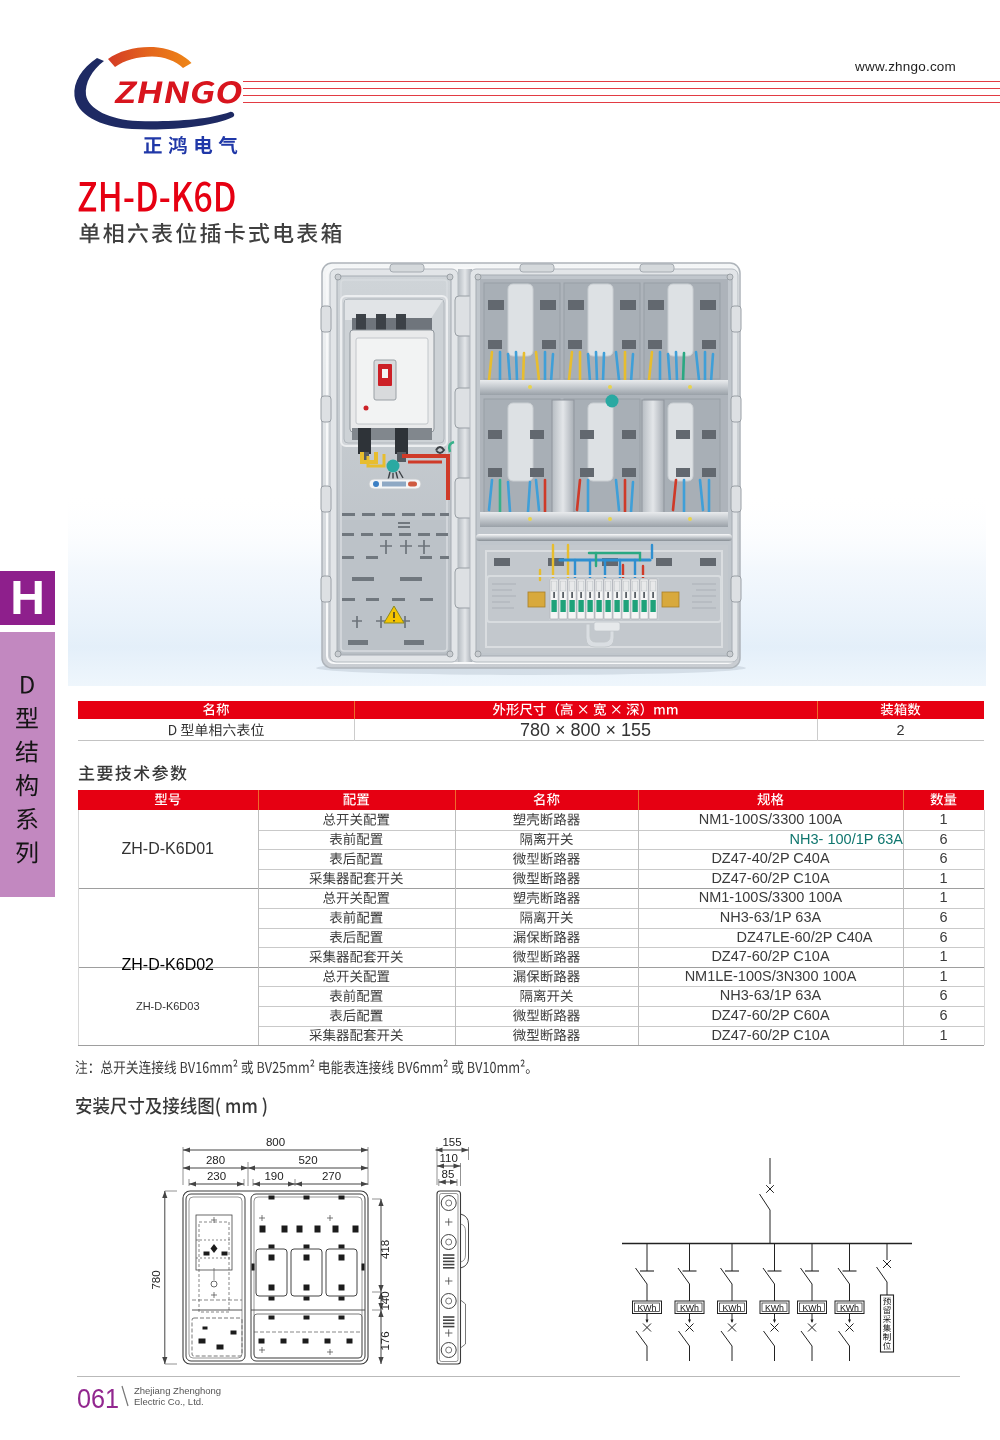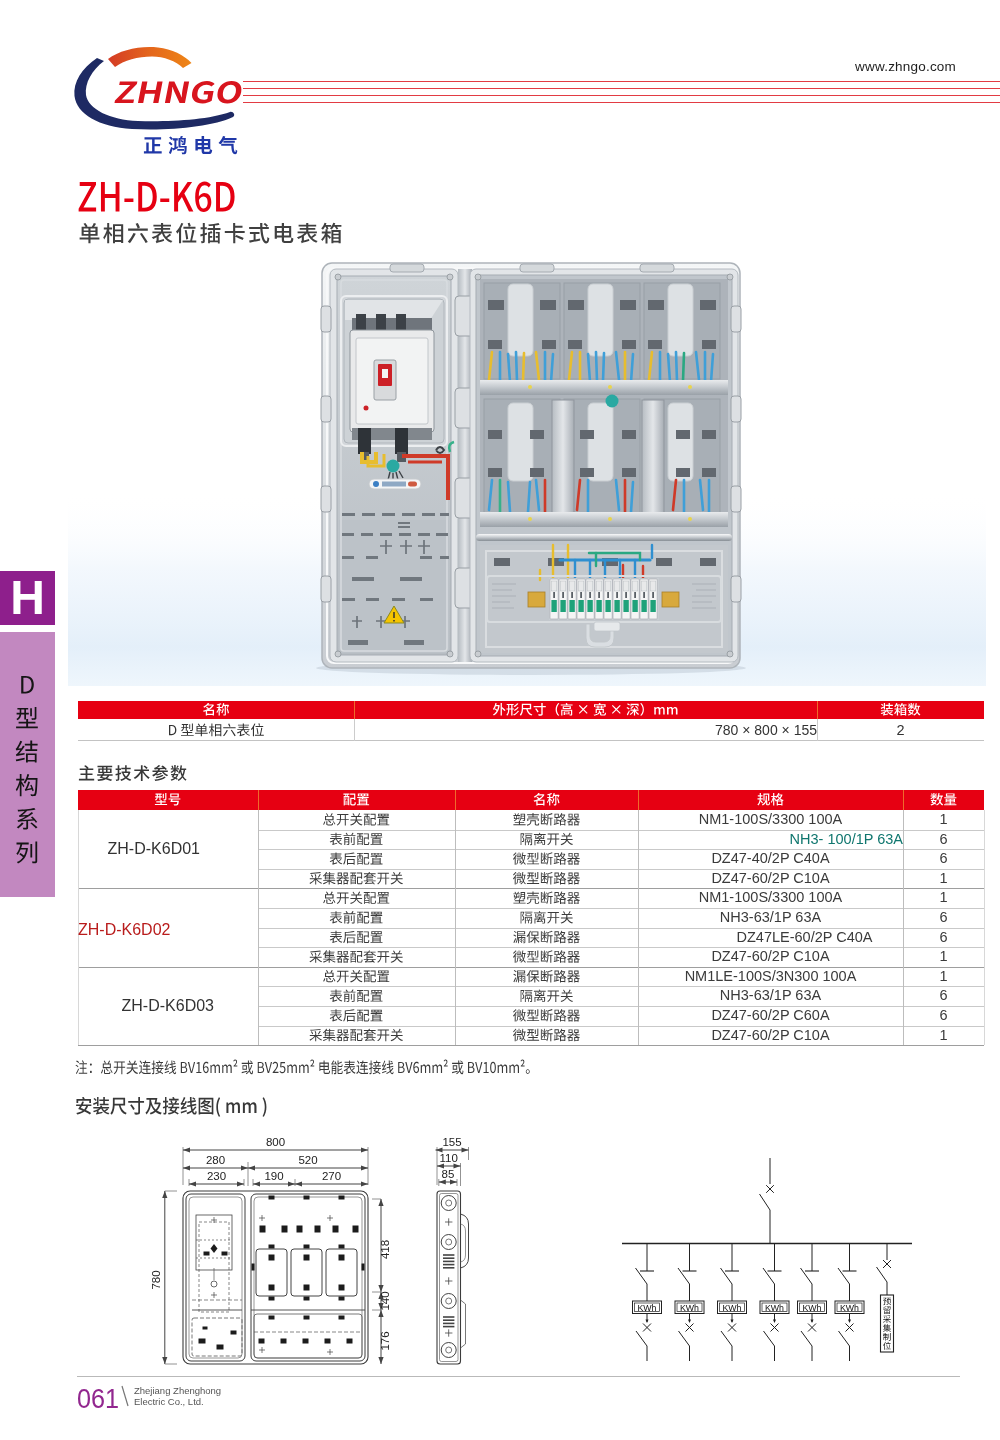--- a/index.html
+++ b/index.html
@@ -21,21 +21,21 @@
 </defs>
 <path d="M97 58 C82 68 73 82 74.5 96 C76.5 114 99 127 132 129 C168 131 212 127 233 117 C236 115 233 111 230 112 C208 120 168 122 138 121 C110 120 88 109 86 95 C84.5 83 92 70 104 61 Z" fill="#1e2a63"></path>
 <path d="M108 59 C120 50 140 45.5 158 47.5 C172 49 184 55 191.5 63 L183 68 C176 61 164 56.5 152 56.5 C138 56.5 124 60.5 115 67 Z" fill="url(#oar)"></path>
 </svg>
 <div class="abs" style="left:78px;top:701px;width:906px;height:18px;background:#e60012"></div>
 <div class="abs" style="left:354px;top:701px;width:1px;height:18px;background:#f07d30;opacity:.85"></div>
 <div class="abs" style="left:817px;top:701px;width:1px;height:18px;background:#f07d30;opacity:.85"></div>
 <div class="abs" style="left:78px;top:719px;width:906px;height:22px;border-bottom:1px solid #c3c3c3"></div>
 <div class="abs" style="left:354px;top:719px;width:1px;height:22px;background:#cccccc"></div>
 <div class="abs" style="left:817px;top:719px;width:1px;height:22px;background:#cccccc"></div>
-<div class="abs" style="left:354px;top:719px;width:463px;height:22px;line-height:22px;text-align:right;font-size:14px;color:#333">780 × 800 × 155</div>
+<div class="abs" style="left:354px;top:719px;width:463px;height:22px;line-height:22px;text-align:center;font-size:18px;color:#333">780 × 800 × 155</div>
 <div class="abs" style="left:817px;top:719px;width:167px;height:22px;line-height:22px;text-align:center;font-size:14.5px;color:#333">2</div>
 <div class="abs" style="left:78px;top:790.0px;width:906px;height:20.0px;background:#e60012"></div>
 <div class="abs" style="left:257.5px;top:790.0px;width:1px;height:20.0px;background:#f07d30;opacity:.85"></div>
 <div class="abs" style="left:455px;top:790.0px;width:1px;height:20.0px;background:#f07d30;opacity:.85"></div>
 <div class="abs" style="left:638px;top:790.0px;width:1px;height:20.0px;background:#f07d30;opacity:.85"></div>
 <div class="abs" style="left:903px;top:790.0px;width:1px;height:20.0px;background:#f07d30;opacity:.85"></div>
 <div class="abs" style="left:257.5px;top:829.6px;width:726.5px;height:1px;background:#c9c9c9"></div>
 <div class="abs" style="left:257.5px;top:849.2px;width:726.5px;height:1px;background:#c9c9c9"></div>
 <div class="abs" style="left:257.5px;top:868.8px;width:726.5px;height:1px;background:#c9c9c9"></div>
 <div class="abs" style="left:78px;top:888.4px;width:906px;height:1px;background:#9e9e9e"></div>
@@ -46,23 +46,23 @@
 <div class="abs" style="left:257.5px;top:986.4px;width:726.5px;height:1px;background:#c9c9c9"></div>
 <div class="abs" style="left:257.5px;top:1006.0px;width:726.5px;height:1px;background:#c9c9c9"></div>
 <div class="abs" style="left:257.5px;top:1025.6px;width:726.5px;height:1px;background:#c9c9c9"></div>
 <div class="abs" style="left:78px;top:1045.2px;width:906px;height:1px;background:#9e9e9e"></div>
 <div class="abs" style="left:257.5px;top:810.0px;width:1px;height:235.2px;background:#bdbdbd"></div>
 <div class="abs" style="left:455px;top:810.0px;width:1px;height:235.2px;background:#bdbdbd"></div>
 <div class="abs" style="left:638px;top:810.0px;width:1px;height:235.2px;background:#bdbdbd"></div>
 <div class="abs" style="left:903px;top:810.0px;width:1px;height:235.2px;background:#bdbdbd"></div>
 <div class="abs" style="left:78px;top:810.0px;width:1px;height:235.2px;background:#d8d8d8"></div>
 <div class="abs" style="left:984px;top:810.0px;width:1px;height:235.2px;background:#d8d8d8"></div>
-<div class="abs" style="left:64px;top:810.0px;width:179.5px;height:78.4px;line-height:78.4px;text-align:center;font-size:16px;color:#333">ZH-D-K6D01</div>
-<div class="abs" style="left:78px;top:891px;width:179.5px;height:78.4px;line-height:78.4px;text-align:left;font-size:16px;color:#b91c1c">ZH-D-K6D02</div>
-<div class="abs" style="left:78px;top:966.8px;width:179.5px;height:78.4px;line-height:78.4px;text-align:center;font-size:16px;color:#333">ZH-D-K6D03</div>
+<div class="abs" style="left:78px;top:810.0px;width:179.5px;height:78.4px;line-height:78.4px;text-align:center;font-size:16px;color:#333">ZH-D-K6D01</div>
+<div class="abs" style="left:78px;top:926px;width:179.5px;height:78.4px;line-height:78.4px;text-align:center;font-size:16px;color:#000000">ZH-D-K6D02</div>
+<div class="abs" style="left:78px;top:966.8px;width:179.5px;height:78.4px;line-height:78.4px;text-align:center;font-size:11px;color:#333">ZH-D-K6D03</div>
 <div class="abs" style="left:638px;top:810.0px;width:265px;height:19.6px;line-height:19.6px;text-align:center;font-size:14.5px;color:#3b3b3b">NM1-100S/3300 100A</div>
 <div class="abs" style="left:903px;top:810.0px;width:81px;height:19.6px;line-height:19.6px;text-align:center;font-size:14.5px;color:#3b3b3b">1</div>
 <div class="abs" style="left:638px;top:829.6px;width:265px;height:19.6px;line-height:19.6px;text-align:right;font-size:14.5px;color:#0f766e">NH3- 100/1P 63A</div>
 <div class="abs" style="left:903px;top:829.6px;width:81px;height:19.6px;line-height:19.6px;text-align:center;font-size:14.5px;color:#3b3b3b">6</div>
 <div class="abs" style="left:638px;top:849.2px;width:265px;height:19.6px;line-height:19.6px;text-align:center;font-size:14.5px;color:#3b3b3b">DZ47-40/2P C40A</div>
 <div class="abs" style="left:903px;top:849.2px;width:81px;height:19.6px;line-height:19.6px;text-align:center;font-size:14.5px;color:#3b3b3b">6</div>
 <div class="abs" style="left:638px;top:868.8px;width:265px;height:19.6px;line-height:19.6px;text-align:center;font-size:14.5px;color:#3b3b3b">DZ47-60/2P C10A</div>
 <div class="abs" style="left:903px;top:868.8px;width:81px;height:19.6px;line-height:19.6px;text-align:center;font-size:14.5px;color:#3b3b3b">1</div>
 <div class="abs" style="left:638px;top:888.4px;width:265px;height:19.6px;line-height:19.6px;text-align:center;font-size:14.5px;color:#3b3b3b">NM1-100S/3300 100A</div>
 <div class="abs" style="left:903px;top:888.4px;width:81px;height:19.6px;line-height:19.6px;text-align:center;font-size:14.5px;color:#3b3b3b">1</div>

